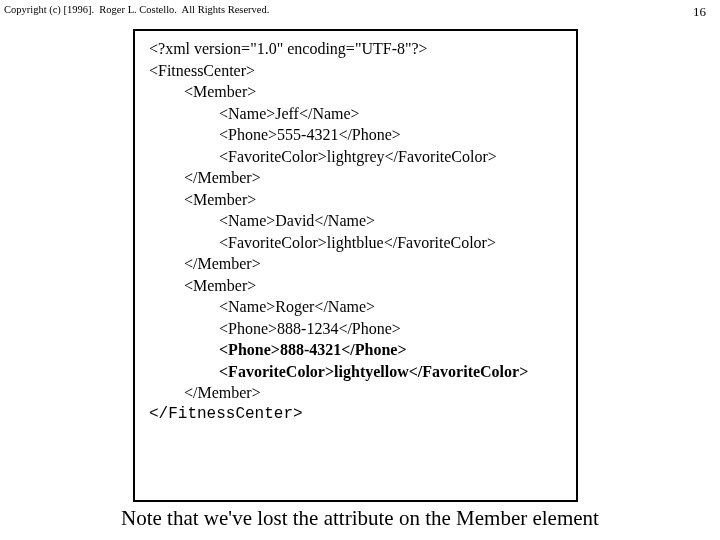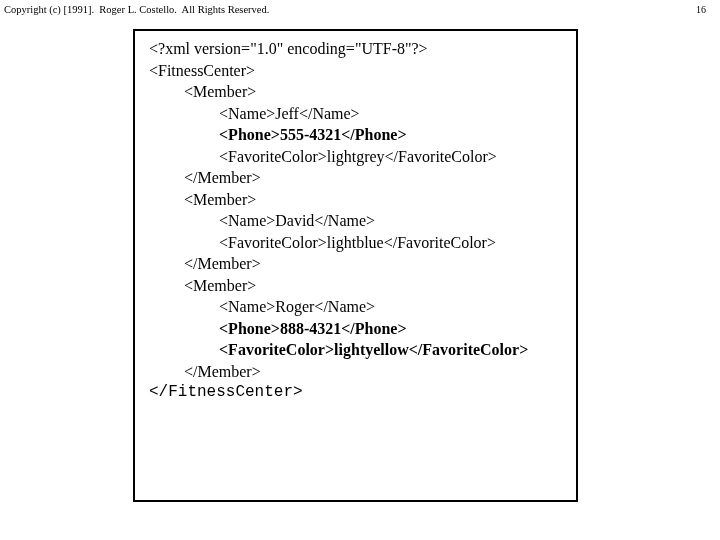--- a/index.html
+++ b/index.html
@@ -21,21 +21,21 @@
     left: 4px;
     top: 4px;
     font-size: 10.5px;
     white-space: pre;
     color: #000000;
   }
   .page-number {
     position: absolute;
     right: 14px;
     top: 4px;
-    font-size: 10px;
+    font-size: 13px;
     color: #000000;
   }
   .code-box {
     position: absolute;
     left: 133px;
     top: 29px;
     width: 427px;
     height: 462px;
     border: 2px solid #000000;
     padding: 7px 0 0 14px;
@@ -55,34 +55,36 @@
     width: 720px;
     text-align: center;
     font-size: 21px;
     color: #000000;
   }
 </style>
 </head>
 <body>
 
 <div class="slide">
-  <div class="copyright">Copyright (c) [1991].  Roger L. Costello.  All Rights Reserved.</div>
+  <div class="copyright">Copyright (c) [1996].  Roger L. Costello.  All Rights Reserved.</div>
   <div class="page-number">16</div>
   <div class="code-box">
       <div class="code-line" style="padding-left: 0px;">&lt;?xml version="1.0" encoding="UTF-8"?&gt;</div>
       <div class="code-line" style="padding-left: 0px;">&lt;FitnessCenter&gt;</div>
       <div class="code-line" style="padding-left: 35px;">&lt;Member&gt;</div>
       <div class="code-line" style="padding-left: 70px;">&lt;Name&gt;Jeff&lt;/Name&gt;</div>
-      <div class="code-line" style="padding-left: 70px; font-weight: bold;">&lt;Phone&gt;555-4321&lt;/Phone&gt;</div>
+      <div class="code-line" style="padding-left: 70px;">&lt;Phone&gt;555-4321&lt;/Phone&gt;</div>
       <div class="code-line" style="padding-left: 70px;">&lt;FavoriteColor&gt;lightgrey&lt;/FavoriteColor&gt;</div>
       <div class="code-line" style="padding-left: 35px;">&lt;/Member&gt;</div>
       <div class="code-line" style="padding-left: 35px;">&lt;Member&gt;</div>
       <div class="code-line" style="padding-left: 70px;">&lt;Name&gt;David&lt;/Name&gt;</div>
       <div class="code-line" style="padding-left: 70px;">&lt;FavoriteColor&gt;lightblue&lt;/FavoriteColor&gt;</div>
       <div class="code-line" style="padding-left: 35px;">&lt;/Member&gt;</div>
       <div class="code-line" style="padding-left: 35px;">&lt;Member&gt;</div>
       <div class="code-line" style="padding-left: 70px;">&lt;Name&gt;Roger&lt;/Name&gt;</div>
+      <div class="code-line" style="padding-left: 70px;">&lt;Phone&gt;888-1234&lt;/Phone&gt;</div>
       <div class="code-line" style="padding-left: 70px; font-weight: bold;">&lt;Phone&gt;888-4321&lt;/Phone&gt;</div>
       <div class="code-line" style="padding-left: 70px; font-weight: bold;">&lt;FavoriteColor&gt;lightyellow&lt;/FavoriteColor&gt;</div>
       <div class="code-line" style="padding-left: 35px;">&lt;/Member&gt;</div>
       <div class="code-line" style="padding-left: 0px; font-family: Liberation Mono, monospace;">&lt;/FitnessCenter&gt;</div>
     </div>
+  <div class="caption">Note that we've lost the attribute on the Member element</div>
 </div>
 
 </body></html>

